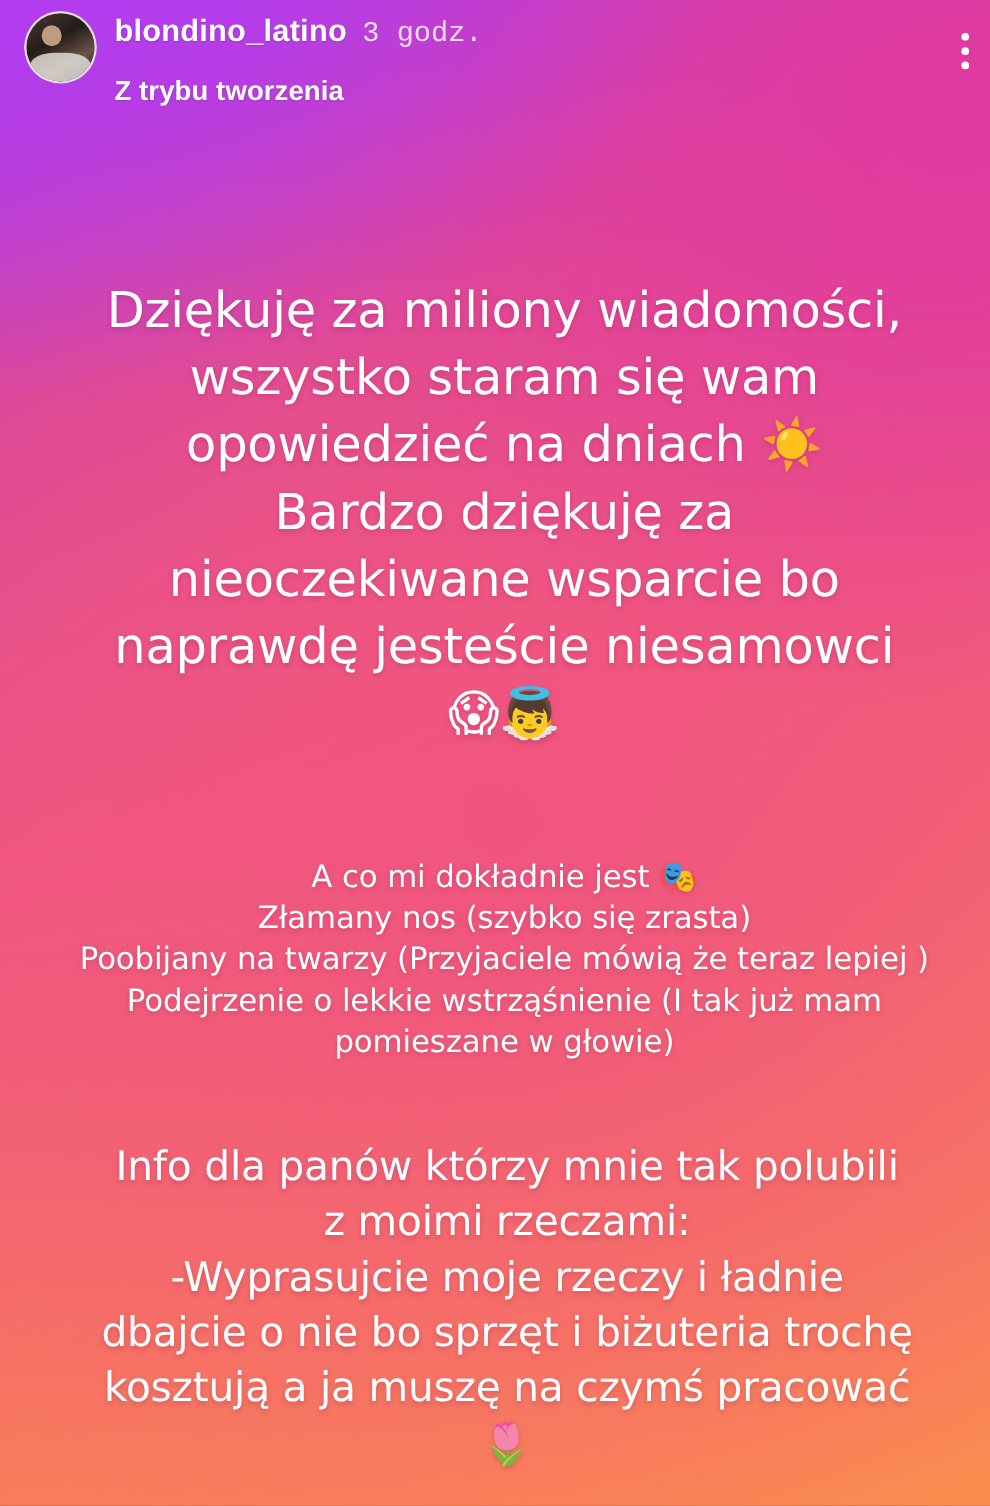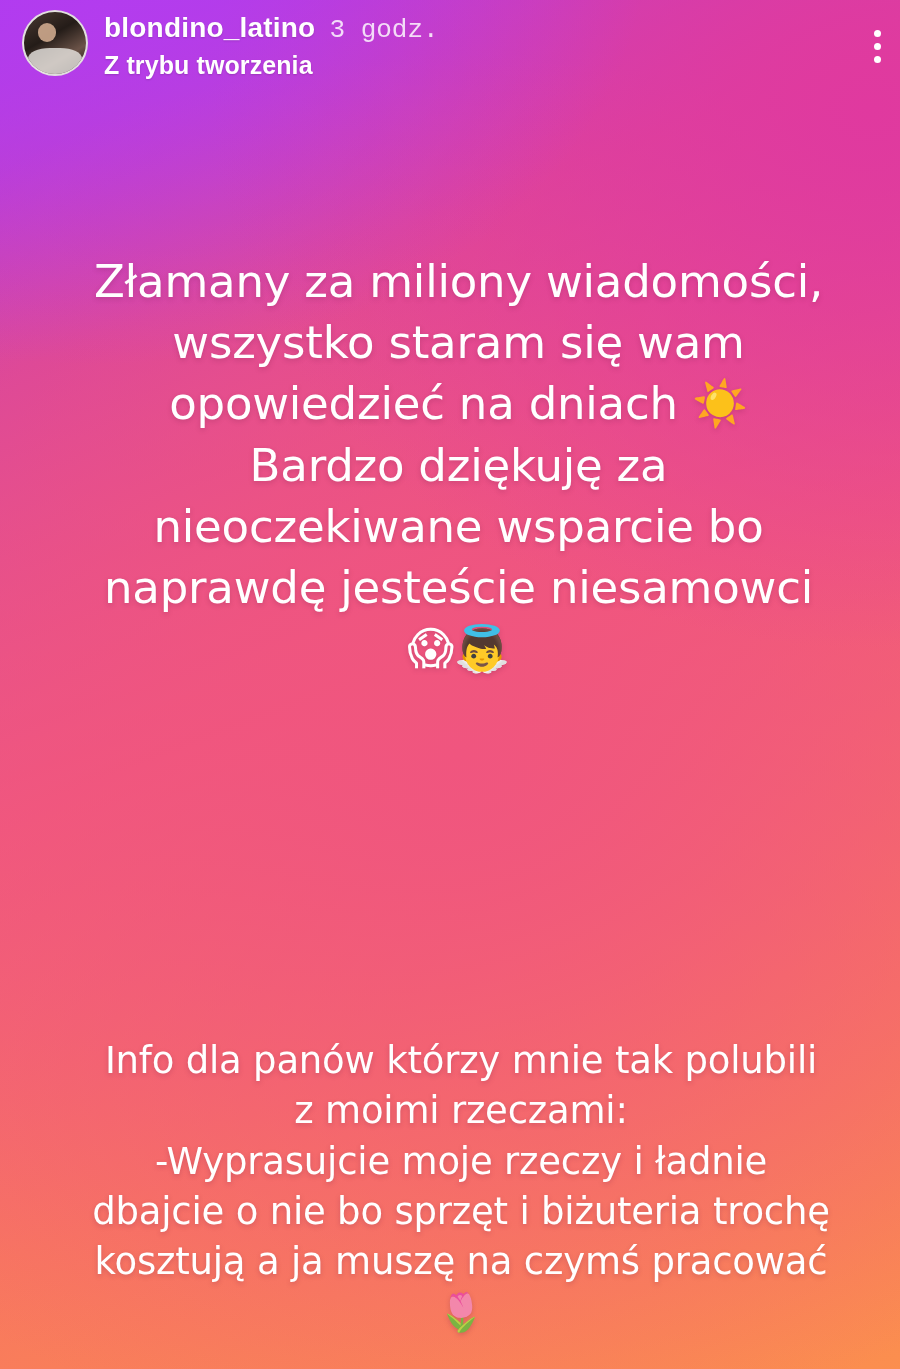--- a/index.html
+++ b/index.html
@@ -89,21 +89,21 @@
     white-space: nowrap;
   }
   .timestamp {
     color: rgba(255,255,255,.82);
     font-size: 26px;
     font-weight: 400;
     white-space: nowrap;
     font-family: Liberation Mono, monospace;
   }
   .subline {
-    margin-top: 6px;
+    margin-top: 24px;
     color: #ffffff;
     font-size: 25px;
     font-weight: 700;
     letter-spacing: .1px;
     text-shadow: 0 1px 2px rgba(0,0,0,.16);
   }
   .more-menu {
     flex: 0 0 auto;
     width: 44px;
     height: 56px;
@@ -196,27 +196,32 @@
     </div>
 
     <div class="more-menu">
       <i></i>
       <i></i>
       <i></i>
     </div>
   </div>
 
   <div class="content">
-    <div class="block block-main emoji">Złamany za miliony wiadomości,
+    <div class="block block-main emoji">Dziękuję za miliony wiadomości,
 wszystko staram się wam
 opowiedzieć na dniach ☀️
 Bardzo dziękuję za
 nieoczekiwane wsparcie bo
 naprawdę jesteście niesamowci
 😱👼</div>
+    <div class="block block-mid emoji">A co mi dokładnie jest 🎭
+Złamany nos (szybko się zrasta)
+Poobijany na twarzy (Przyjaciele mówią że teraz lepiej )
+Podejrzenie o lekkie wstrząśnienie (I tak już mam
+pomieszane w głowie)</div>
     <div class="block block-bottom emoji">Info dla panów którzy mnie tak polubili
 z moimi rzeczami:
 -Wyprasujcie moje rzeczy i ładnie
 dbajcie o nie bo sprzęt i biżuteria trochę
 kosztują a ja muszę na czymś pracować
 🌷</div>
   </div>
 
 </div>
 

